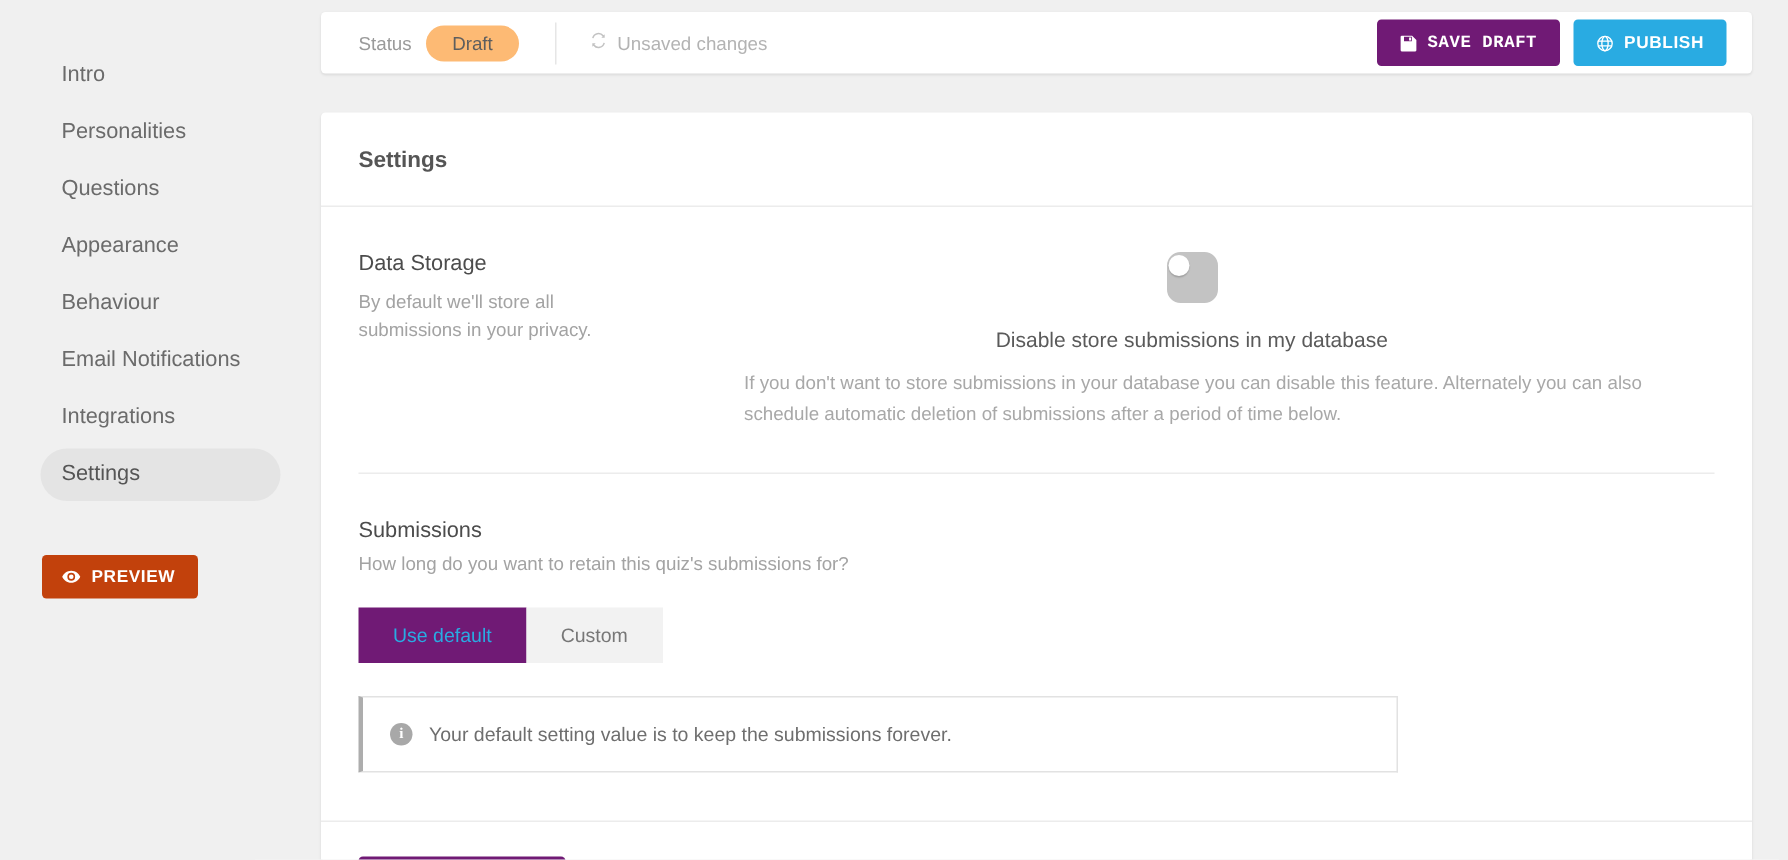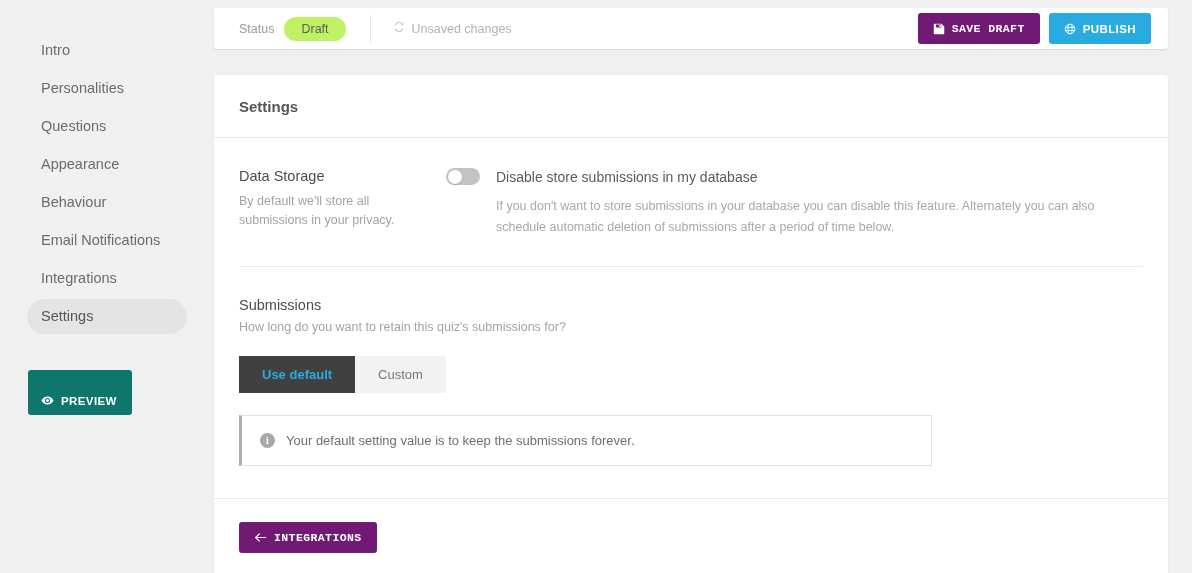--- a/index.html
+++ b/index.html
@@ -27,22 +27,22 @@
     color: #6b6b6b;
     border-radius: 20px;
     cursor: pointer;
     line-height: 17px;
     white-space: nowrap;
   }
   .nav-item.active { background: #e4e4e4; color: #555; }
   .preview-btn {
     display: inline-flex; align-items: center; gap: 7px;
     margin: 23px 0 0 28px;
-    padding: 24px 15px 8px 13px;
-    background: #0f766e;
+    padding: 8px 15px 8px 13px;
+    background: #c2410c;
     color: #fff;
     border: none; border-radius: 3px;
     font-size: 11.5px; font-weight: bold;
     letter-spacing: 0.4px;
     font-family: "Liberation Sans", sans-serif;
     cursor: pointer;
   }
   .preview-btn svg { display: block; }
 
   
@@ -56,21 +56,21 @@
 
   
   .topbar {
     height: 41px;
     display: flex; align-items: center;
     padding: 0 17px 0 25px;
     margin-bottom: 26px;
   }
   .status-label { font-size: 12.5px; color: #9a9a9a; margin-right: 10px; }
   .status-pill {
-    background: #bef264; color: #5e5e5e;
+    background: #fdba74; color: #5e5e5e;
     border-radius: 14px;
     padding: 5px 17px;
     font-size: 12.5px;
     cursor: pointer;
   }
   .vdiv { width: 1px; height: 28px; background: #e6e6e6; margin: 0 22px 0 24px; }
   .unsaved {
     display: inline-flex; align-items: center; gap: 7px;
     font-size: 12.5px; color: #b3b3b3;
   }
@@ -98,21 +98,21 @@
   .section {
     display: flex;
     padding: 30px 25px 0 25px;
   }
   .sec-left { width: 207px; flex: 0 0 207px; padding-right: 18px; }
   .sec-title { font-size: 14.5px; color: #4c4c4c; margin-bottom: 8px; }
   .sec-desc { font-size: 12.5px; color: #a3a3a3; line-height: 19px; }
   .sec-desc a { color: #29abe2; text-decoration: none; }
   .sec-right { flex: 1; min-width: 0; }
 
-  .toggle-row { display: flex; align-items: center; gap: 16px; }
+  .toggle-row { display: flex; align-items: center; gap: 16px; flex-direction: column; }
   .switch {
     width: 34px; height: 17px;
     border-radius: 9px;
     background: #c3c3c3;
     position: relative;
     flex: 0 0 34px;
     cursor: pointer;
   }
   .switch .knob {
     position: absolute; top: 1.5px; left: 1.5px;
@@ -137,21 +137,21 @@
   .sub-desc { font-size: 12.5px; color: #a3a3a3; }
 
   .seg { display: flex; margin: 22px 0 0 0; }
   .seg-btn {
     padding: 11px 23px;
     font-size: 13px;
     border: none;
     cursor: pointer;
     font-family: "Liberation Sans", sans-serif;
   }
-  .seg-btn.on { background: #404040; color: #29abe2; font-weight: bold; }
+  .seg-btn.on { background: #701a75; color: #29abe2; }
   .seg-btn.off { background: #f2f2f2; color: #777; }
 
   .alert {
     margin: 22px 0 0 0;
     border: 1px solid #e2e2e2;
     border-left: 3px solid #adadad;
     background: #fff;
     padding: 17px 18px;
     display: flex; align-items: center; gap: 11px;
     max-width: 693px;

